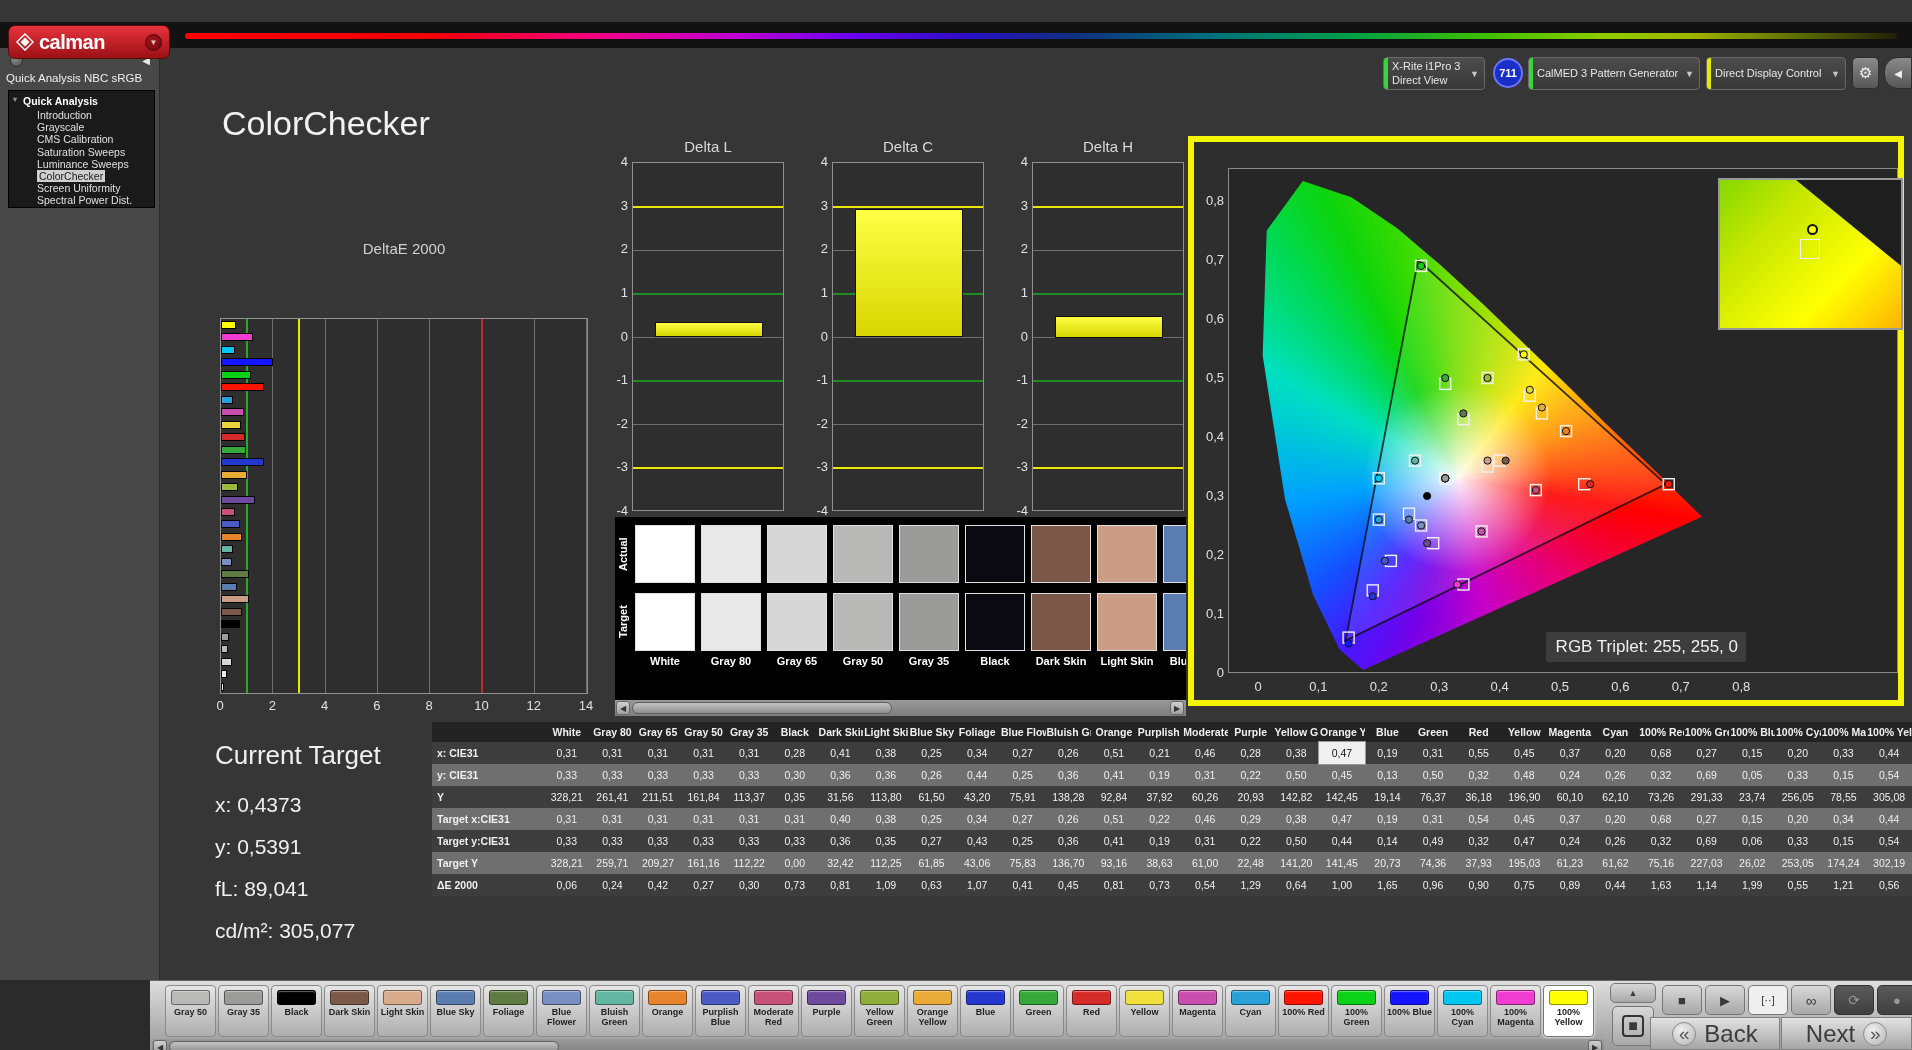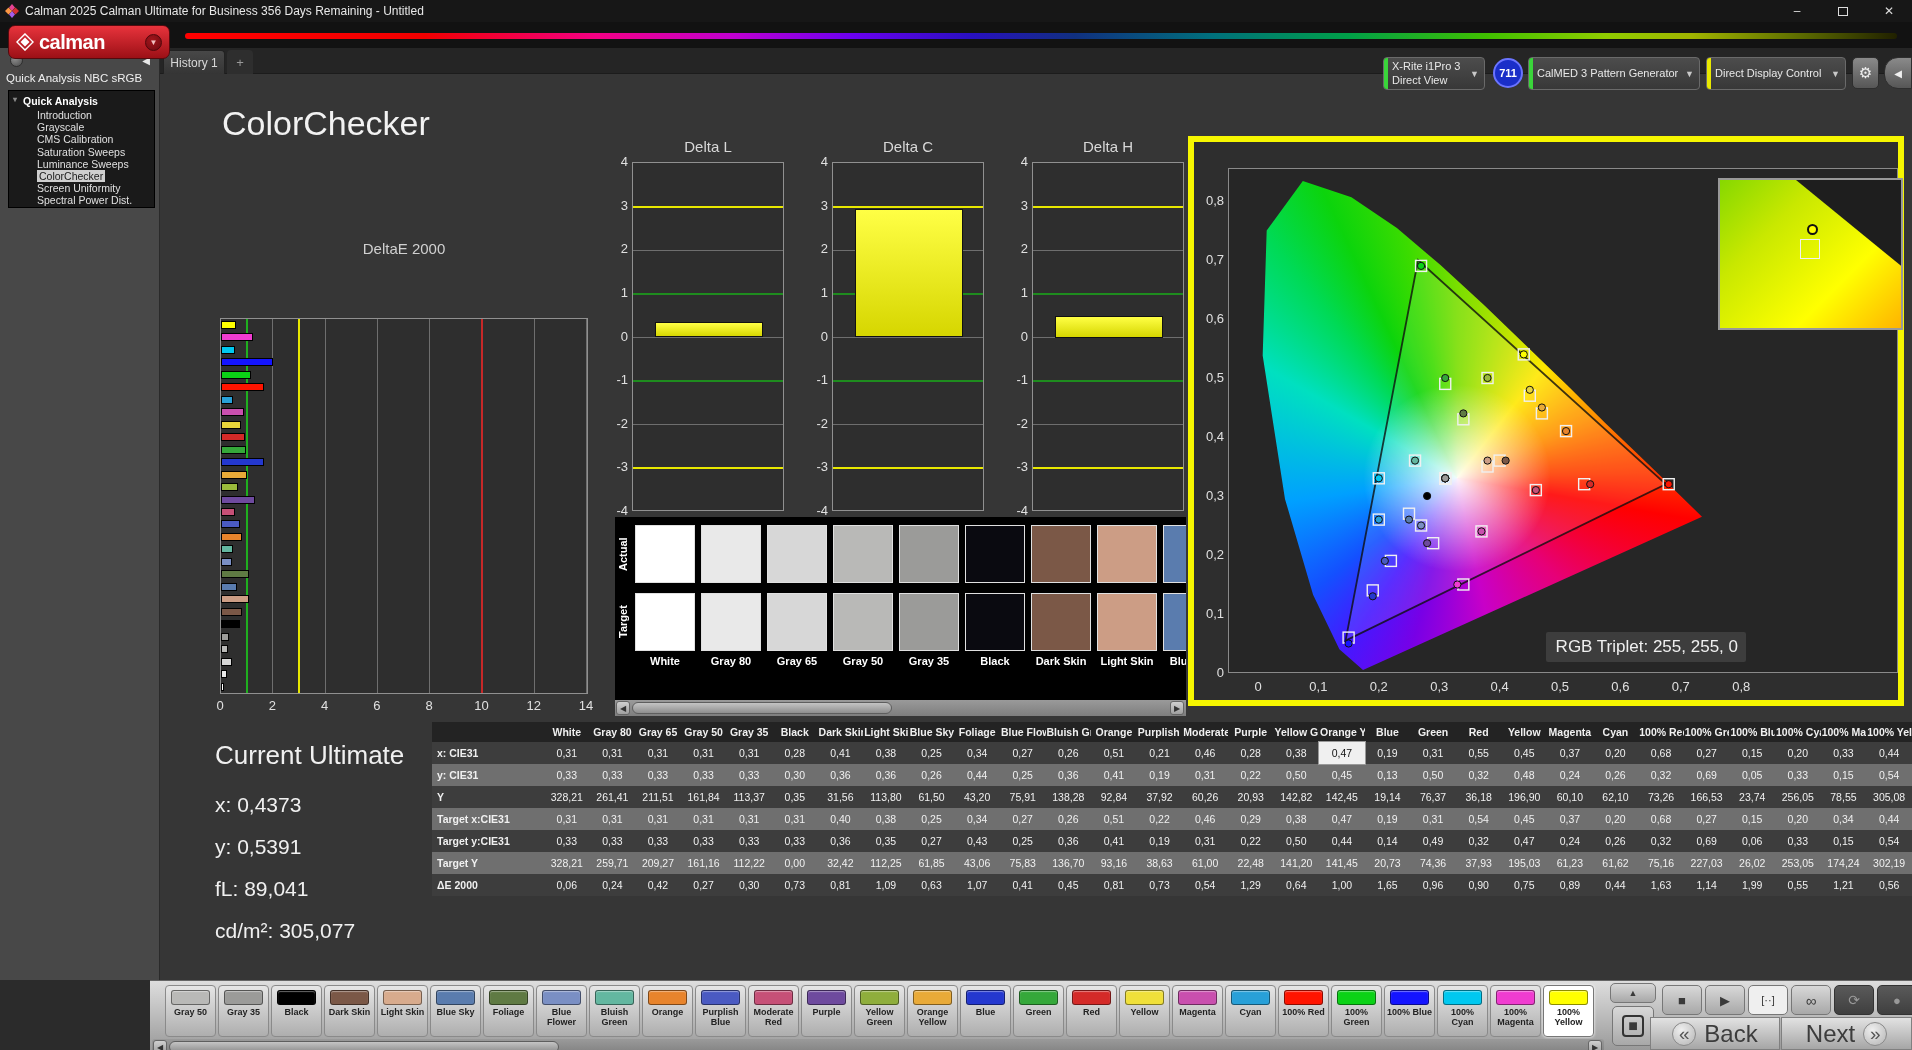--- a/index.html
+++ b/index.html
@@ -157,52 +157,32 @@
             align-items:center; justify-content:center; }
   .navchev { font-size:19px; width:24px; height:24px; border-radius:50%; color:#555;
              background:radial-gradient(circle at 38% 32%,#efefef,#b4b4b4); border:1px solid #8a8a8a;
              display:flex; align-items:center; justify-content:center; }
 </style>
 </head>
 <body>
 
 <div id="app">
 
-  <div class="abs" id="titlebar">
-    <svg width="14" height="14" viewBox="0 0 14 14" style="margin-left:5px">
-      <path d="M7 0 L10 3.5 L7 7 L4 3.5 Z" fill="#e84393"></path>
-      <path d="M10.5 3.5 L14 7 L10.5 10.5 L7 7 Z" fill="#d63031"></path>
-      <path d="M7 7 L10 10.5 L7 14 L4 10.5 Z" fill="#a55eea"></path>
-      <path d="M3.5 3.5 L7 7 L3.5 10.5 L0 7 Z" fill="#fd9644"></path>
-    </svg>
-    <span class="ttl">Calman 2025 Calman Ultimate for Business 356 Days Remaining  - Untitled</span>
-    <div class="winbtns">
-      <div class="winbtn">–</div>
-      <div class="winbtn">
-          <span class="maxglyph"></span>
-        </div>
-      <div class="winbtn">✕</div>
-    </div>
-  </div>
 
   <div class="abs" id="brandbar"></div>
   <div class="abs" id="rainbow"></div>
   <div class="abs" id="logo">
     <svg width="18" height="18" viewBox="0 0 20 20">
       <path d="M10 1 L19 10 L10 19 L1 10 Z" fill="none" stroke="#fff" stroke-width="1.6"></path>
       <path d="M10 5 L15 10 L10 15 L5 10 Z" fill="#fff"></path>
     </svg>
     <span class="ltxt">calman</span>
     <span class="ldrop">▼</span>
   </div>
 
-  <div class="abs" id="tabrow">
-    <div class="tab" id="tab-history">History 1</div>
-    <div class="tab" id="tab-add">+</div>
-  </div>
 
   <div class="abs devbox" style="left:1383px;top:57px;width:102px;height:33px">
     <span class="devstrip" id="meter-strip" style="background: rgb(58, 213, 58);"></span>
     <span class="devtxt">
       <span>X-Rite i1Pro 3</span><br><span>Direct View</span>
     </span>
     <span class="devchev">▼</span>
   </div>
   <div class="abs" id="badge711" style="left:1493px;top:58px">711</div>
   <div class="abs devbox" style="left:1528px;top:57px;width:172px;height:33px">
@@ -388,21 +368,21 @@
       <div class="sw-lbl" style="left: 416px;">Dark Skin</div>
       <div class="sw-lbl" style="left: 482px;">Light Skin</div>
       <div class="sw-lbl" style="left: 548px;">Blue Sky</div>
       <div class="hscroll" style="left: 0px; top: 183px; width: 571px; height: 16px;">
         <div class="hs-arrow" style="left: 1px;">◀</div>
         <div class="hs-thumb" style="left: 17px; width: 260px;"></div>
         <div class="hs-arrow" style="left: 555px;">▶</div>
       </div>
     </div>
 
-  <div class="abs" id="cr-title">Current Ultimate</div>
+  <div class="abs" id="cr-title">Current Target</div>
   <div class="abs cr-line" style="top:793px">x: 0,4373</div>
   <div class="abs cr-line" style="top:835px">y: 0,5391</div>
   <div class="abs cr-line" style="top:877px">fL: 89,041</div>
   <div class="abs cr-line" style="top:919px">cd/m²: 305,077</div>
 
   <div class="abs" id="cie-panel">
     <div class="abs" id="cie-plot"></div>
     <div class="abs" id="horseshoe"></div>
     <svg class="abs" id="cie-svg" width="716" height="570" viewBox="0 0 716 570">
         <polygon points="471.70000000000005,342.2 224.06,118 151.57999999999998,498.55" fill="rgba(255,255,255,0.10)" stroke="rgba(15,15,15,0.8)" stroke-width="1.8"></polygon>
@@ -620,21 +600,21 @@
             <td>20,93</td>
             <td>142,82</td>
             <td>142,45</td>
             <td>19,14</td>
             <td>76,37</td>
             <td>36,18</td>
             <td>196,90</td>
             <td>60,10</td>
             <td>62,10</td>
             <td>73,26</td>
-            <td>166,53</td>
+            <td>291,33</td>
             <td>23,74</td>
             <td>256,05</td>
             <td>78,55</td>
             <td>305,08</td>
           </tr>
           <tr class="lite">
             <td class="rowlbl">Target x:CIE31</td>
             <td>0,31</td>
             <td>0,31</td>
             <td>0,31</td>

